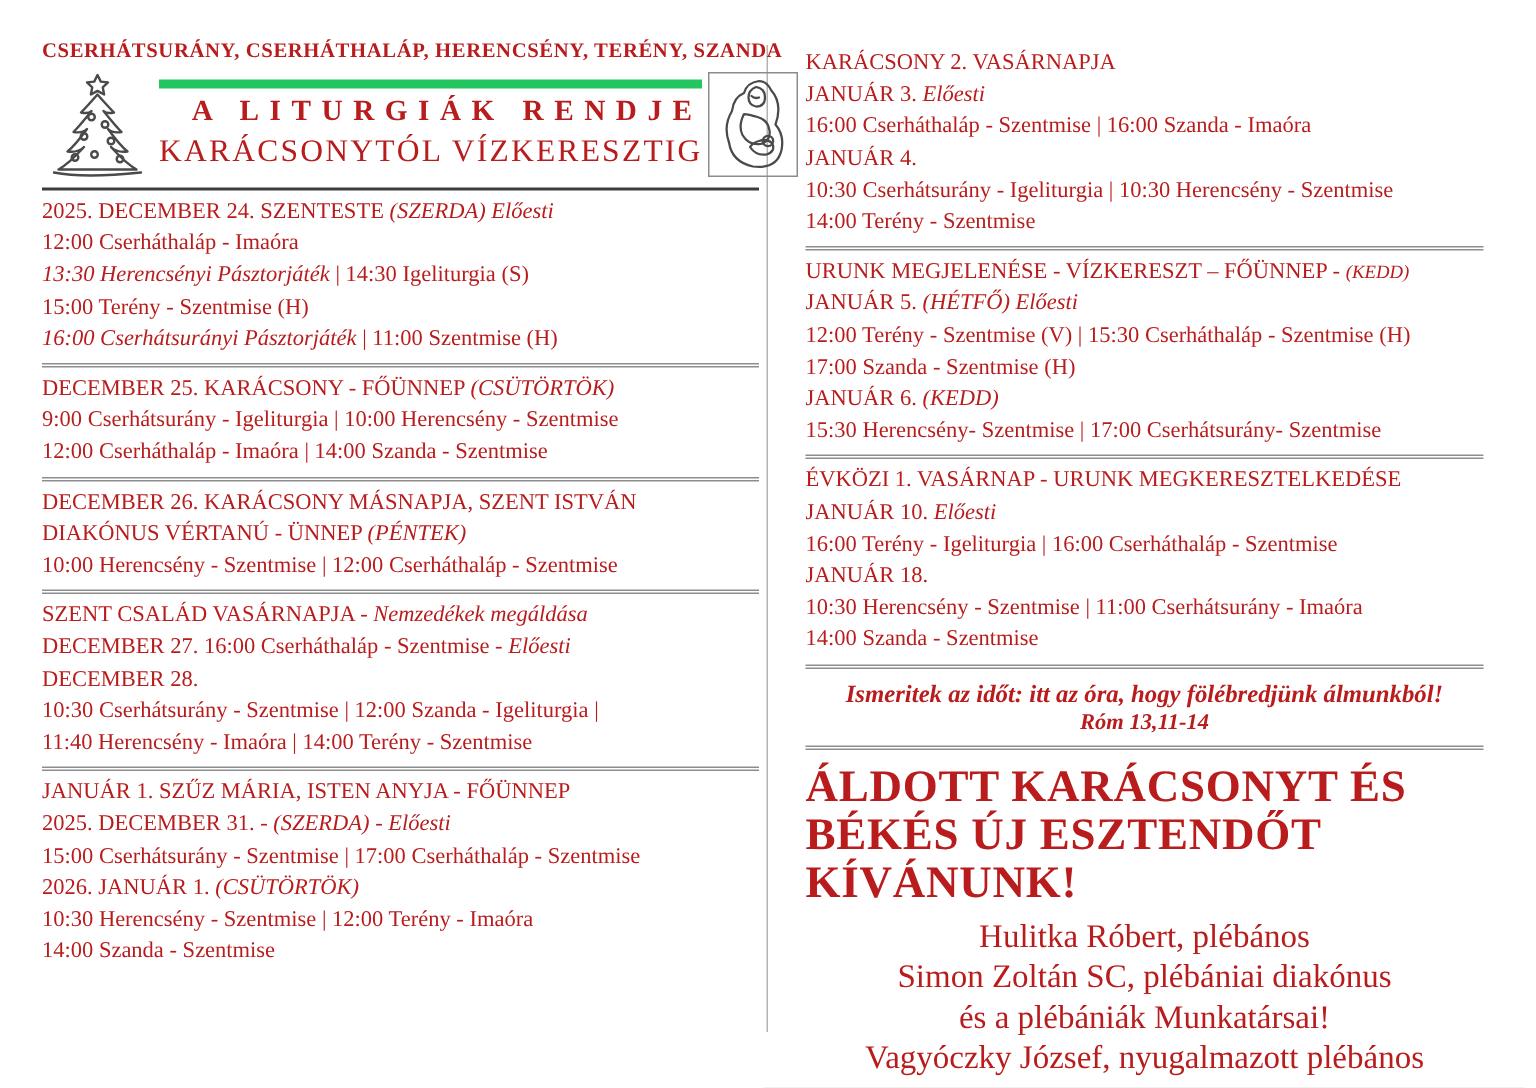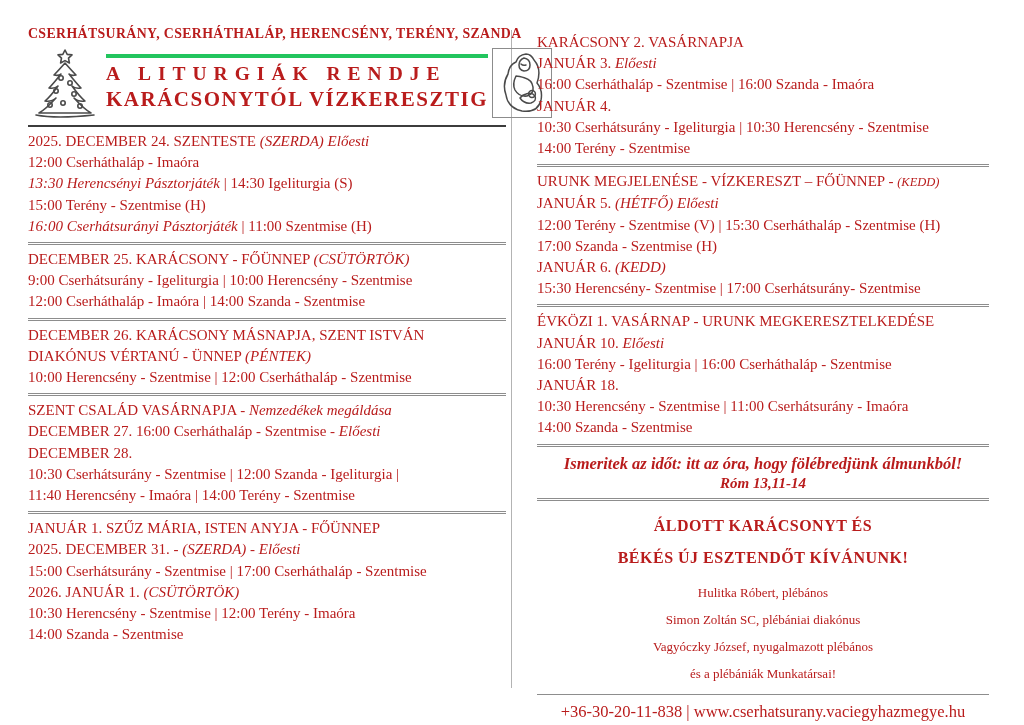--- a/index.html
+++ b/index.html
@@ -20,23 +20,23 @@
   .left-col{position:absolute;left:28px;top:26px;width:478px;}
   .right-col{position:absolute;left:537px;top:28px;width:452px;}
 
   
   .communities{
     text-align:center;font-size:13.8px;font-weight:600;
     letter-spacing:0.4px;white-space:nowrap;
   }
   .banner{display:flex;align-items:center;margin-top:5px;}
   .tree-wrap{width:74px;flex:0 0 74px;}
-  .banner-center{flex:1;text-align:left;border-top:4px solid #22c55e;padding-top:5px;margin:0 4px;}
+  .banner-center{flex:1;text-align:right;border-top:6px solid #22c55e;padding-top:5px;margin:0 4px;}
   .banner-title1{font-weight:bold;font-size:19.5px;letter-spacing:7px;white-space:nowrap;}
-  .banner-title2{font-weight:bold;font-size:21px;letter-spacing:1.5px;white-space:nowrap;margin-top:2px;}
+  .banner-title2{font-weight:normal;font-size:21px;letter-spacing:1.5px;white-space:nowrap;margin-top:2px;}
   .madonna-box{
     flex:0 0 60px;width:60px;height:70px;border:1px solid #8c8c8c;
     display:flex;align-items:center;justify-content:center;box-sizing:border-box;
   }
   .header-rule{border:none;border-top:2px solid #3c3c3c;margin:6px 0 0 0;}
 
   
   .section{padding:4px 0 5px 0;}
   .line{font-size:15px;line-height:21.2px;}
   .b{font-weight:normal;}
@@ -48,25 +48,25 @@
   
   .quote{
     text-align:center;font-weight:bold;font-style:italic;
     font-size:16.5px;padding:7px 0 1px 0;white-space:nowrap;
   }
   .quote-ref{
     text-align:center;font-weight:bold;font-style:italic;
     font-size:15px;padding:0 0 6px 0;
   }
   .closing-title{
-    text-align:center;font-weight:bold;font-size:16px;
+    text-align:left;font-weight:bold;font-size:30px;
     line-height:32px;padding-top:9px;letter-spacing:0.5px;
   }
   .people{padding-top:5px;}
-  .person-line{text-align:center;font-size:13px;line-height:27px;}
+  .person-line{text-align:center;font-size:22px;line-height:27px;}
   hr.contact-rule{border:none;border-top:1px solid #8d8d8d;margin:7px 0 0 0;}
   .contact{text-align:center;font-size:16.5px;padding-top:7px;white-space:nowrap;}
 
   svg{display:block;}
 </style>
 </head>
 <body>
 
 <div class="page">
   <div class="v-divider"></div>
@@ -182,20 +182,20 @@
     <hr class="rule">
 
     <div class="closing-title">
       <div>ÁLDOTT KARÁCSONYT ÉS</div>
       <div>BÉKÉS ÚJ ESZTENDŐT KÍVÁNUNK!</div>
     </div>
 
     <div class="people">
         <div class="person-line">Hulitka Róbert, plébános</div>
         <div class="person-line">Simon Zoltán SC, plébániai diakónus</div>
+        <div class="person-line">és a plébániák Munkatársai!</div>
         <div class="person-line">Vagyóczky József, nyugalmazott plébános</div>
-        <div class="person-line">és a plébániák Munkatársai!</div>
       </div>
 
     <hr class="contact-rule">
     <div class="contact">+36-30-20-11-838 | www.cserhatsurany.vaciegyhazmegye.hu</div>
   </div>
 </div>
 
 </body></html>

